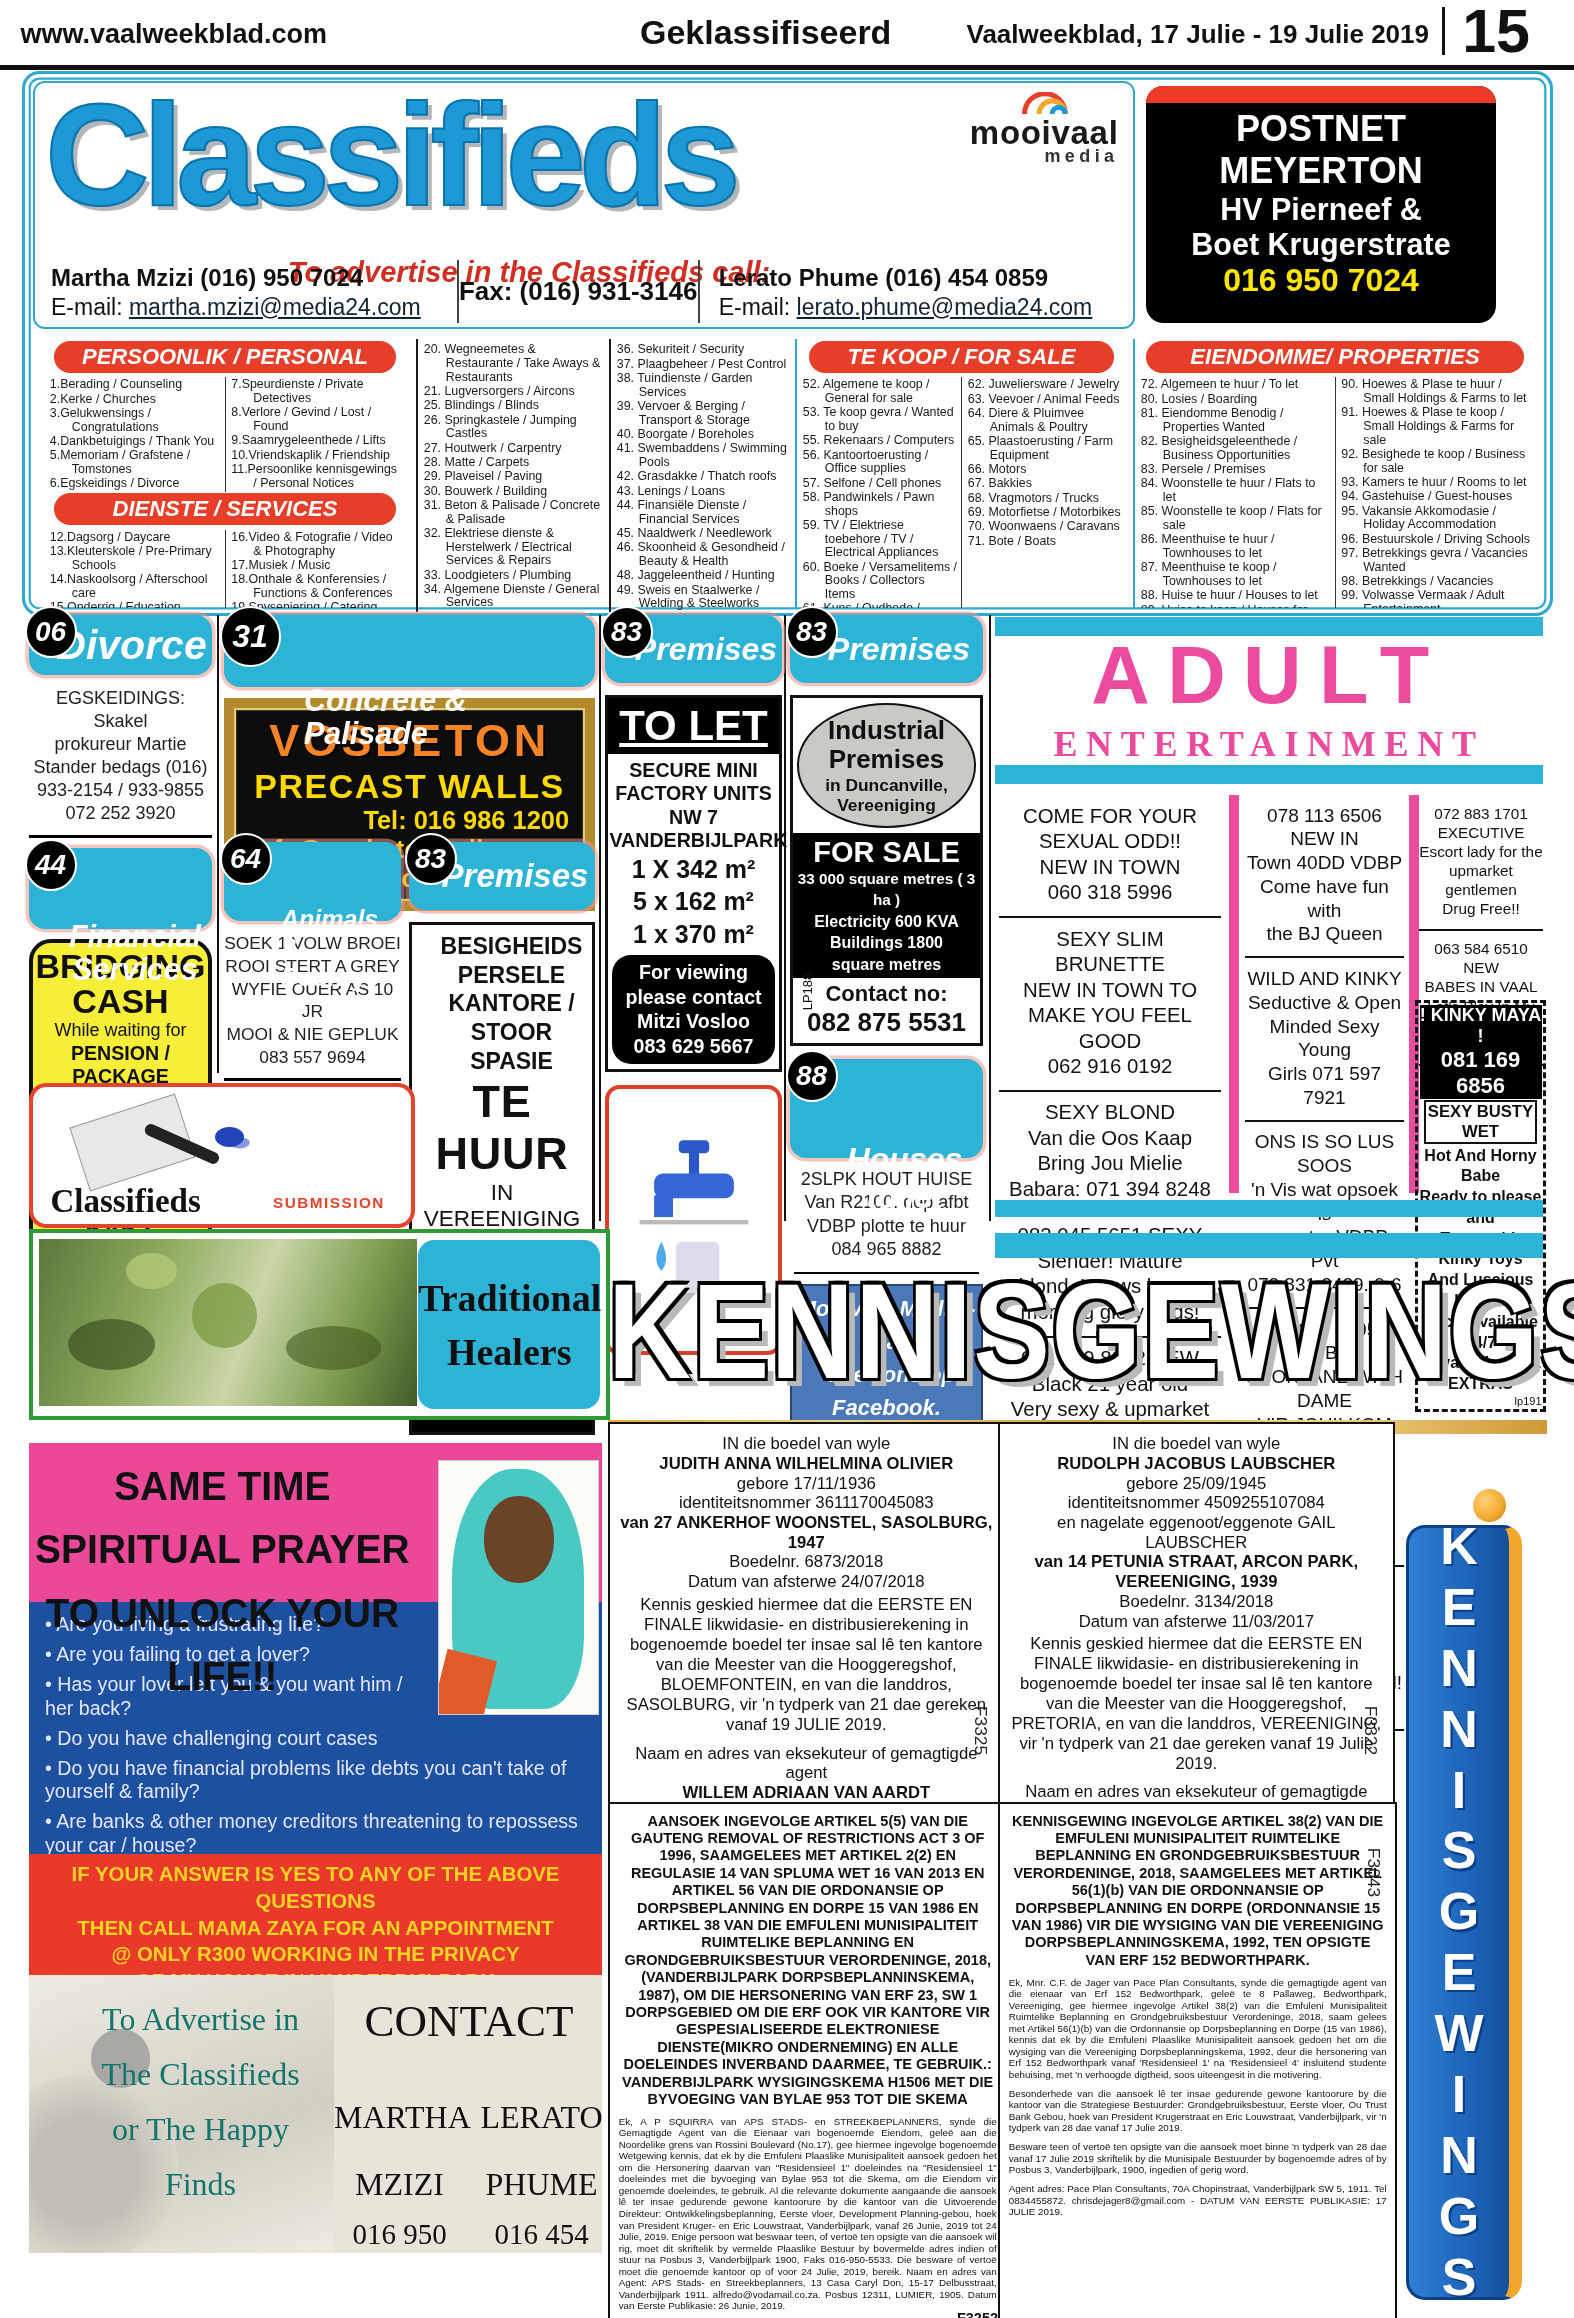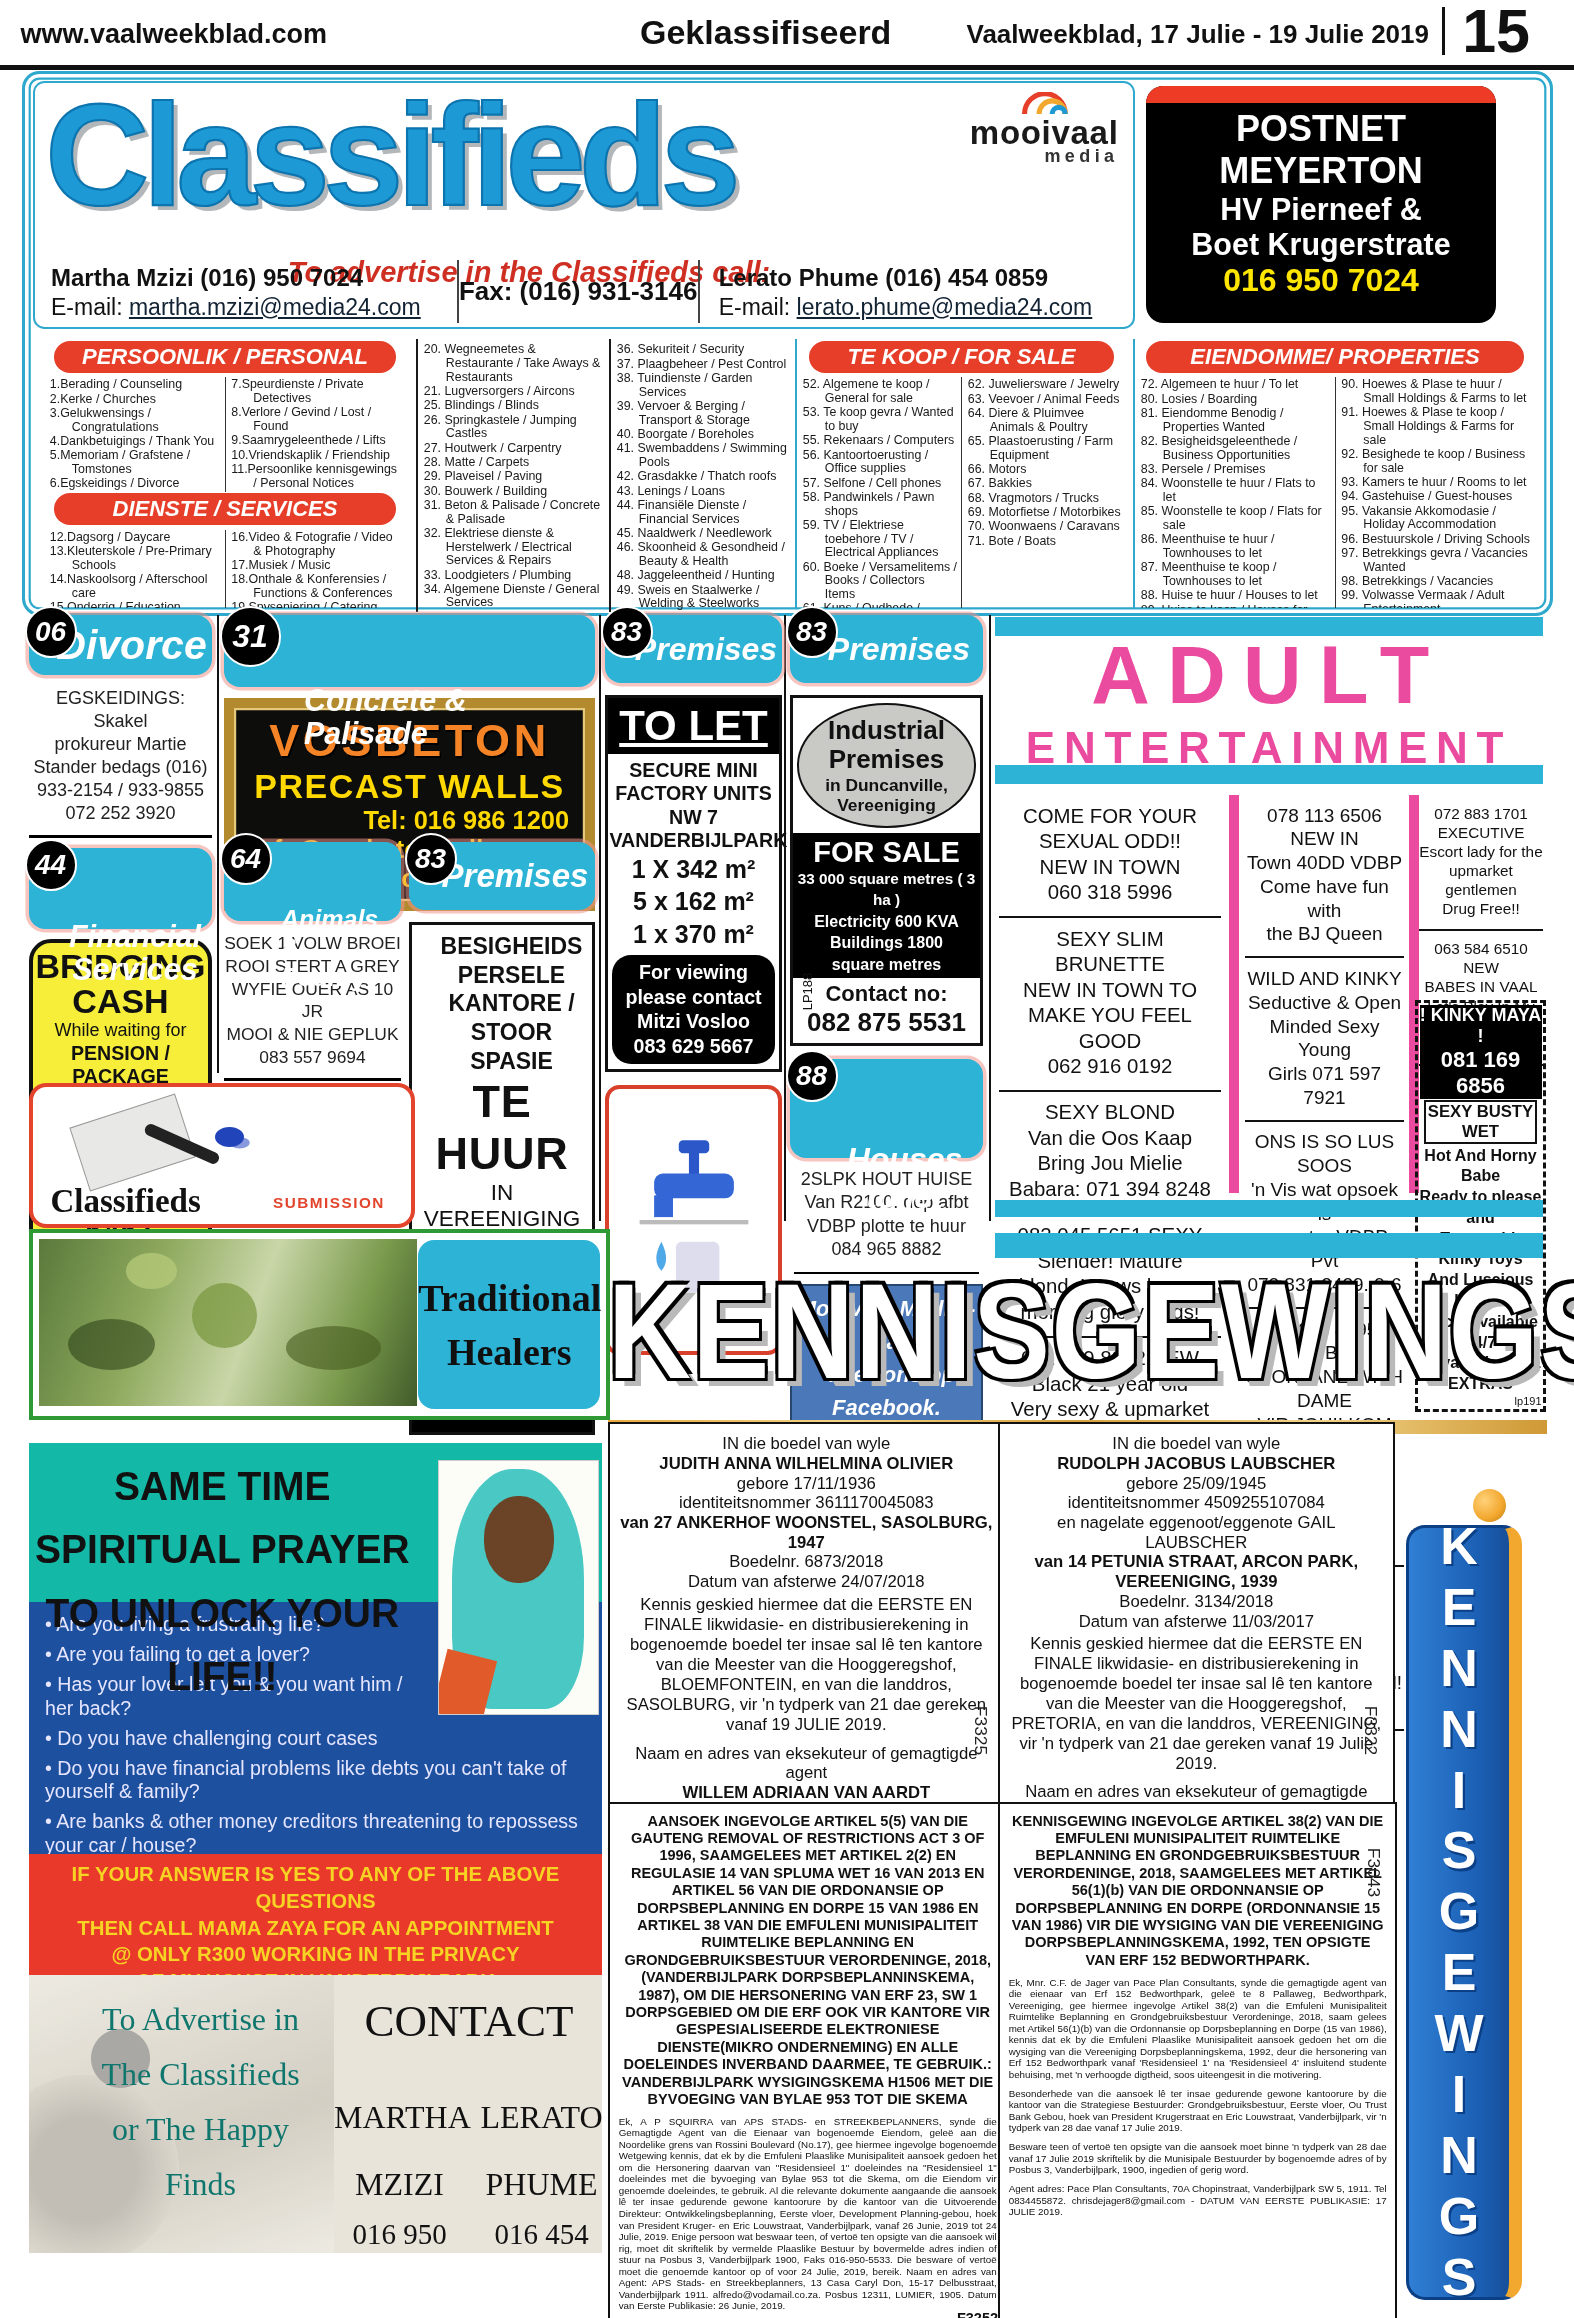--- a/index.html
+++ b/index.html
@@ -99,21 +99,21 @@
   .healers-photo i{position:absolute;border-radius:50%;background:rgba(40,60,20,.55);display:block;}
   .healers-pill{position:absolute;right:5.8px;top:7.3px;width:182px;height:169px;background:#2cb3d6;
     border-radius:16px;display:flex;flex-direction:column;justify-content:center;gap:10.2px;}
   .healers-pill div{font-family:"Liberation Serif",serif;font-weight:bold;font-size:38px;
     text-align:center;color:#101010;}
   .kghead{font-size:115px;font-weight:bold;color:#fff;letter-spacing:1.5px;text-align:center;
     transform:scaleY(1.18);transform-origin:top;
     text-shadow:-2.9px -2.9px 0 #000,2.9px -2.9px 0 #000,-2.9px 2.9px 0 #000,2.9px 2.9px 0 #000,8.7px 7.3px 0 #b9b9b9;}
   .goldbar{background:linear-gradient(90deg,#e8a93e,#f2d489,#d9a23c,#f2d489,#cf9935);}
   
-  .sp-yellow{background:#14b8a6;}
+  .sp-yellow{background:#ec4899;}
   .sp-title{font-weight:bold;font-size:41px;line-height:1.55;transform:scaleX(.95);transform-origin:left;
             text-align:center;width:407px;}
   .sp-photo{position:absolute;left:409px;top:17.4px;width:159px;height:253px;background:#fdfdf8;
             border:1.5px solid #ccc;overflow:hidden;}
   .sp-scarf{position:absolute;left:13px;top:7.3px;width:132px;height:240px;background:#49c8c4;border-radius:46% 46% 30% 30%;}
   .sp-face{position:absolute;left:45px;top:35px;width:70px;height:87px;background:#6b4326;border-radius:48%;}
   .sp-shirt{position:absolute;left:0px;bottom:-4.4px;width:51px;height:65px;background:#e05a2a;transform:rotate(14deg);}
   .sp-blue{background:#1e50a0;color:#e6e6ff;}
   .bul{font-size:19.6px;line-height:1.2;margin-bottom:6.5px;}
   .bul::before{content:"•  ";}
@@ -516,21 +516,21 @@
 Van R2100. dep afbt
 VDBP plotte te huur
 084 965 8882</div>
   <div style="border-top:2.9px solid #000;margin:10.2px 4.4px 0;"></div>
   <div class="fbbox" style="margin-top:10.2px;">MooiVaal Media - gaan
 “like” ons op Facebook.</div>
 </div>
 
 <div class="abs pinkbar" style="left:995px;top:617px;width:548px;height:19px;"></div>
 <div class="abs adult-title" style="left:995px;top:635px;width:548px;font-size:81px;letter-spacing:17.4px;line-height:1;">ADULT</div>
-<div class="abs adult-title" style="left:995px;top:723px;width:548px;font-size:44px;letter-spacing:8.7px;">ENTERTAINMENT</div>
+<div class="abs adult-title" style="left:995px;top:723px;width:548px;font-size:36px;letter-spacing:8.7px;font-family:Liberation Serif, serif;">ENTERTAINMENT</div>
 <div class="abs pinkbar" style="left:995px;top:765px;width:548px;height:19px;"></div>
 <div class="abs" style="left:999px;top:795px;width:222px;font-size:20.4px;">
     <div class="aad">COME FOR YOUR
 SEXUAL ODD!!
 NEW IN TOWN
 060 318 5996</div>
     <div class="aad">SEXY SLIM BRUNETTE
 NEW IN TOWN TO
 MAKE YOU FEEL GOOD
 062 916 0192</div>

